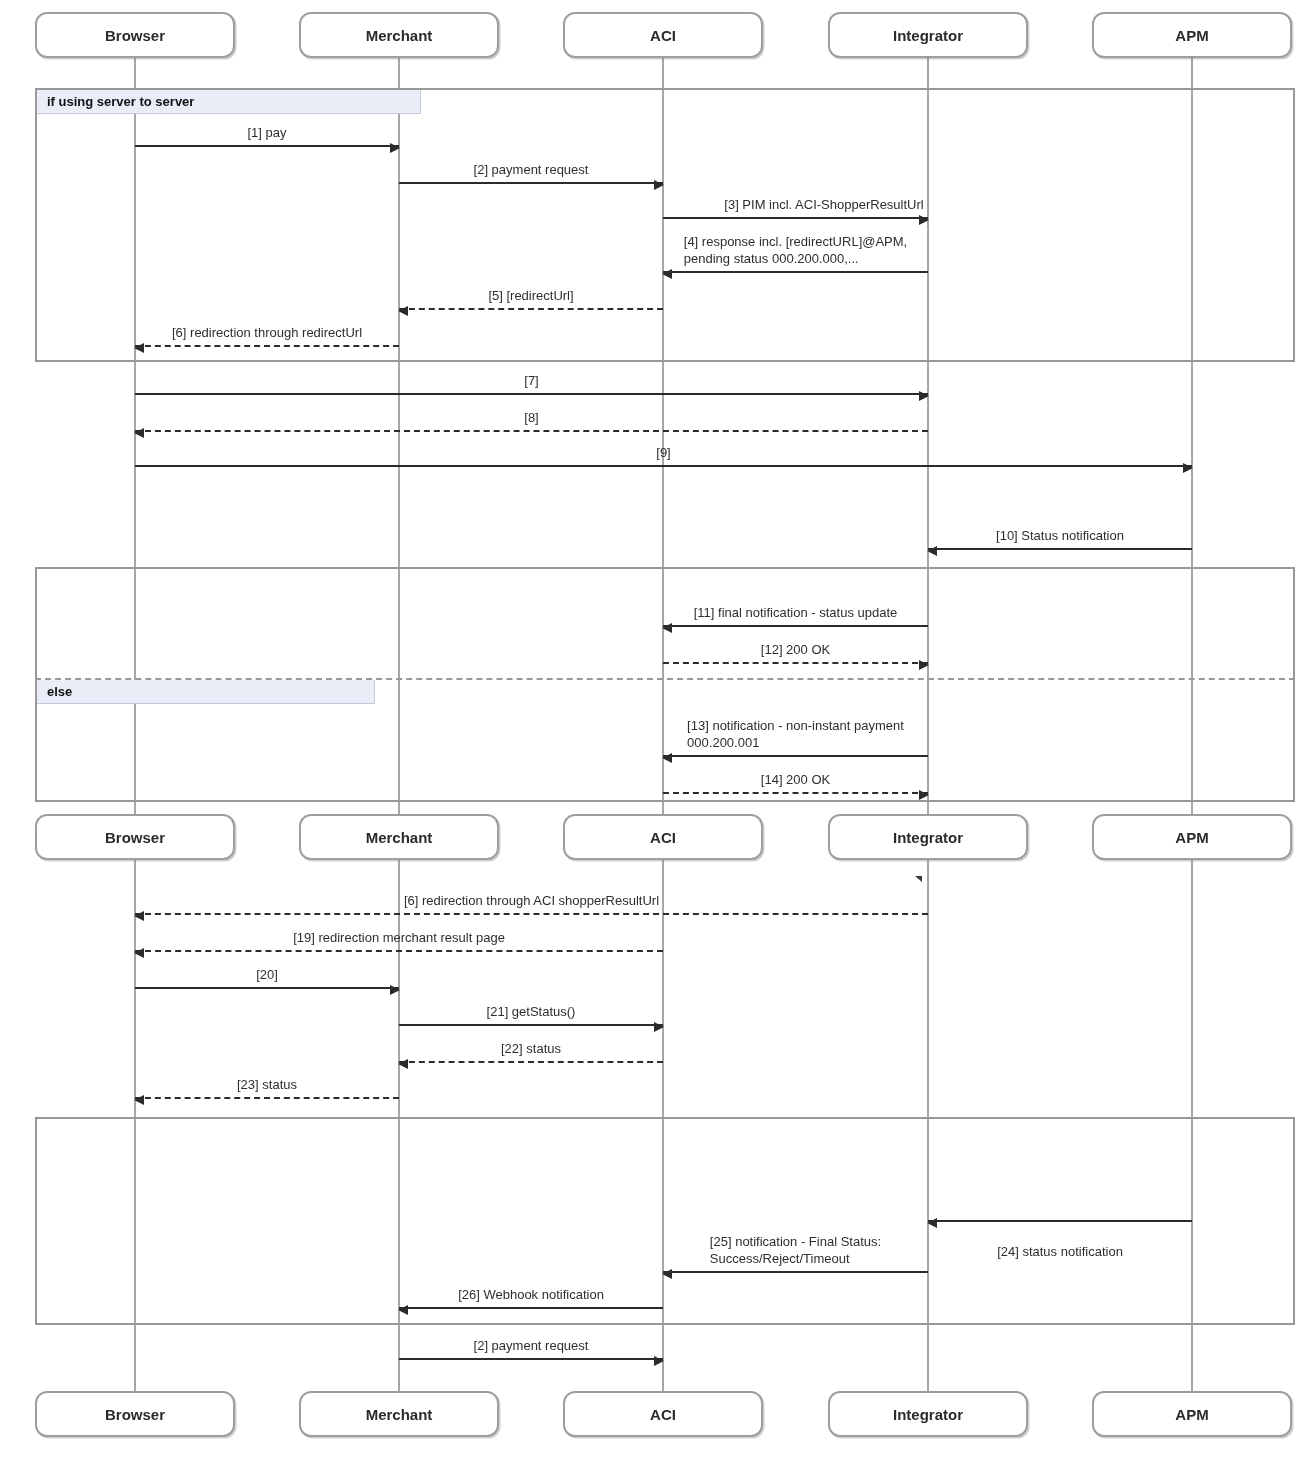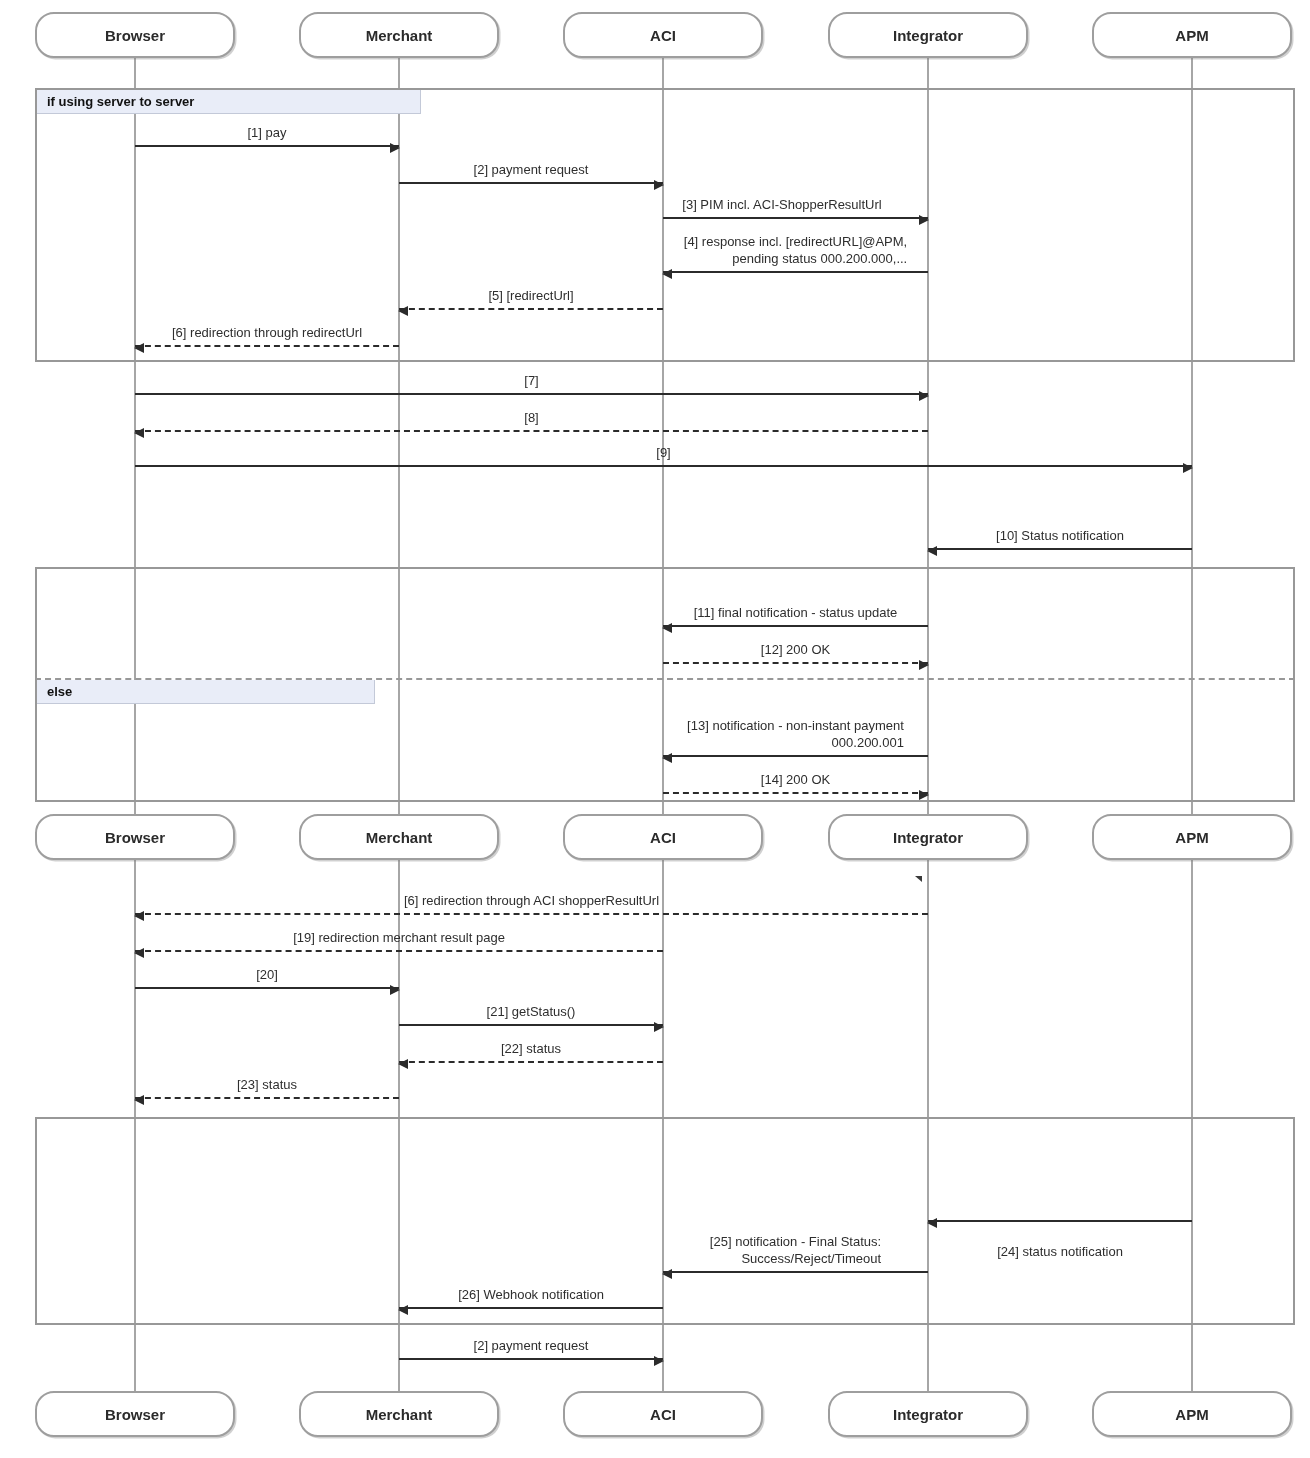--- a/index.html
+++ b/index.html
@@ -1,20 +1,20 @@
 <!DOCTYPE html>
 <html style="--arrow: #2b2b2b; --lifeline: #a6a6a6; --actor-border: #9e9e9e; --frame-border: #989898; --fragment-label-bg: #e9edf8; --note-bg: #fcf8e3; --note-border: #e3ddc2;"><head>
 <meta charset="utf-8">
 <style>
   html,body{margin:0;padding:0;background:#ffffff;}
   #stage{position:relative;width:1310px;height:1458px;background:#ffffff;
          font-family:"Liberation Sans",sans-serif;overflow:hidden;}
   .lifeline{position:absolute;width:2px;background:var(--lifeline,#a6a6a6);}
   .actor-box{position:absolute;width:200px;height:46px;background:#ffffff;
-             border:2px solid var(--actor-border,#9e9e9e);border-radius:19px;
+             border:2px solid var(--actor-border,#9e9e9e);border-radius:12px;
              box-shadow:1.5px 1.5px 0 rgba(120,120,120,.35);
              display:flex;align-items:center;justify-content:center;
              font-weight:bold;font-size:15px;color:#2b2b2b;box-sizing:border-box;}
   .fragment{position:absolute;border:2px solid var(--frame-border,#989898);box-sizing:border-box;}
   .fragment-label{position:absolute;height:24px;line-height:24px;
                   background:var(--fragment-label-bg,#e9edf8);
                   border-right:1px solid #c3c9d8;border-bottom:1px solid #c3c9d8;
                   font-weight:bold;font-size:13px;color:#111111;
                   padding:0 10px;box-sizing:border-box;white-space:nowrap;}
   .divider{position:absolute;height:0;border-top:2px dashed var(--frame-border,#9b9b9b);}
@@ -23,21 +23,21 @@
         display:flex;align-items:center;gap:6px;padding:0 10px;
         font-size:13.5px;color:#3f3f3f;white-space:nowrap;}
   .msg-line{position:absolute;height:0;}
   .msg-line.solid{border-top:2px solid var(--arrow,#2b2b2b);}
   .msg-line.dashed{border-top:2px dashed var(--arrow,#2b2b2b);}
   .arrowhead{position:absolute;width:0;height:0;top:-4px;}
   .arrowhead.right{right:-1px;border-left:10px solid var(--arrow,#2b2b2b);
                    border-top:5px solid transparent;border-bottom:5px solid transparent;}
   .arrowhead.left{left:-1px;border-right:10px solid var(--arrow,#2b2b2b);
                   border-top:5px solid transparent;border-bottom:5px solid transparent;}
-  .msg-label{position:absolute;transform:translateX(-50%);text-align:right;
+  .msg-label{position:absolute;transform:translateX(-50%);text-align:left;
              font-size:13px;line-height:17px;color:#2e2e2e;white-space:pre-line;}
   .artifact{position:absolute;width:0;height:0;
             border-top:6px solid #3a3a3a;border-left:7px solid transparent;}
   .clock-icon-svg{flex:0 0 auto;display:block;}
 </style>
 </head>
 <body>
 
 <div id="stage">
     <div class="lifeline" style="left: 134px; top: 58px; height: 1333px;"></div>
@@ -55,21 +55,21 @@
       <div class="arrowhead right"></div>
     </div>
     <div class="msg-label" style="left: 267px; top: 124px;">[1] pay</div>
     <div class="msg-line solid" style="left: 399px; top: 182px; width: 264px;">
       <div class="arrowhead right"></div>
     </div>
     <div class="msg-label" style="left: 531px; top: 161px;">[2] payment request</div>
     <div class="msg-line solid" style="left: 663px; top: 217px; width: 265px;">
       <div class="arrowhead right"></div>
     </div>
-    <div class="msg-label" style="left: 764px; top: 196px; padding-left: 36px;">[3] PIM incl. ACI-ShopperResultUrl</div>
+    <div class="msg-label" style="left: 806px; top: 196px; padding-left: 36px;">[3] PIM incl. ACI-ShopperResultUrl</div>
     <div class="msg-line solid" style="left: 663px; top: 271px; width: 265px;">
       <div class="arrowhead left"></div>
     </div>
     <div class="msg-label" style="left: 795.5px; top: 233px;">[4] response incl. [redirectURL]@APM,
 pending status 000.200.000,...</div>
     <div class="msg-line dashed" style="left: 399px; top: 308px; width: 264px;">
       <div class="arrowhead left"></div>
     </div>
     <div class="msg-label" style="left: 531px; top: 287px;">[5] [redirectUrl]</div>
     <div class="msg-line dashed" style="left: 135px; top: 345px; width: 264px;">

